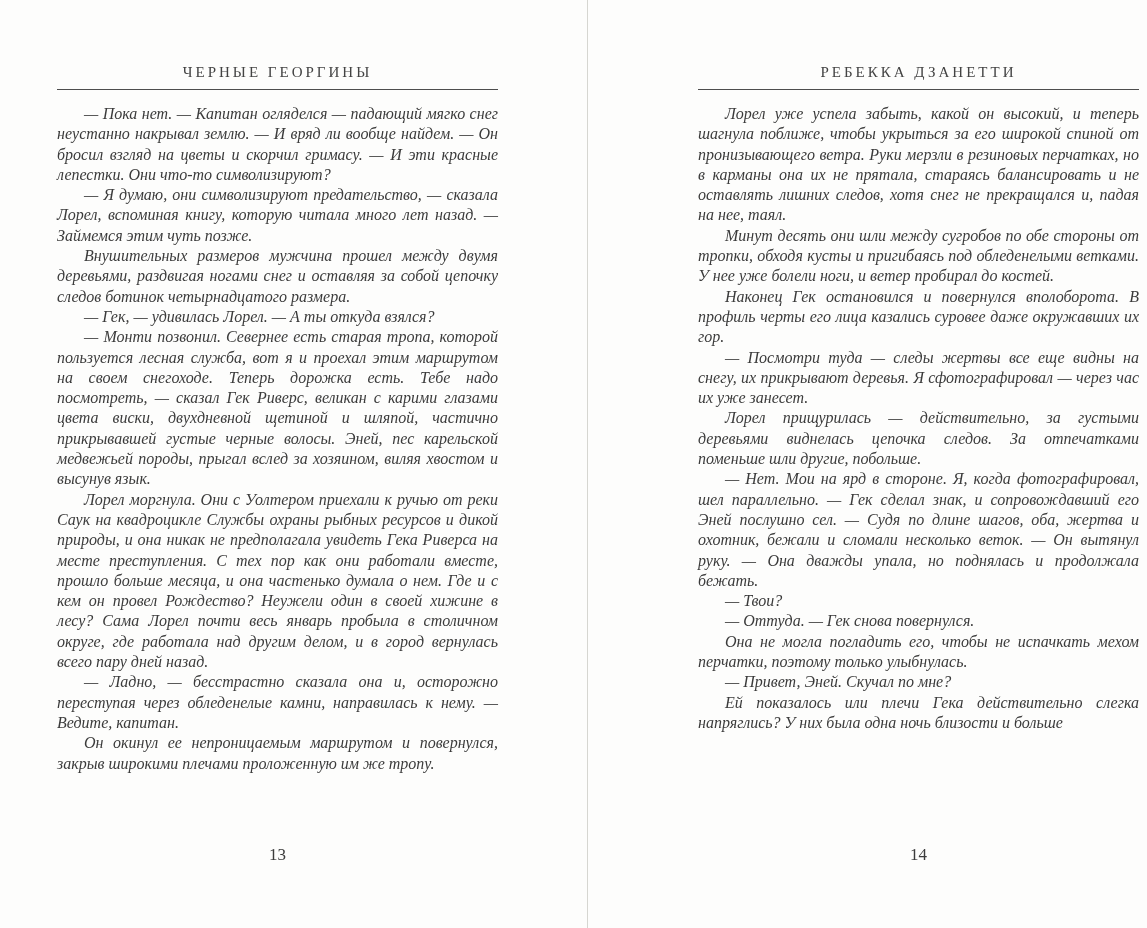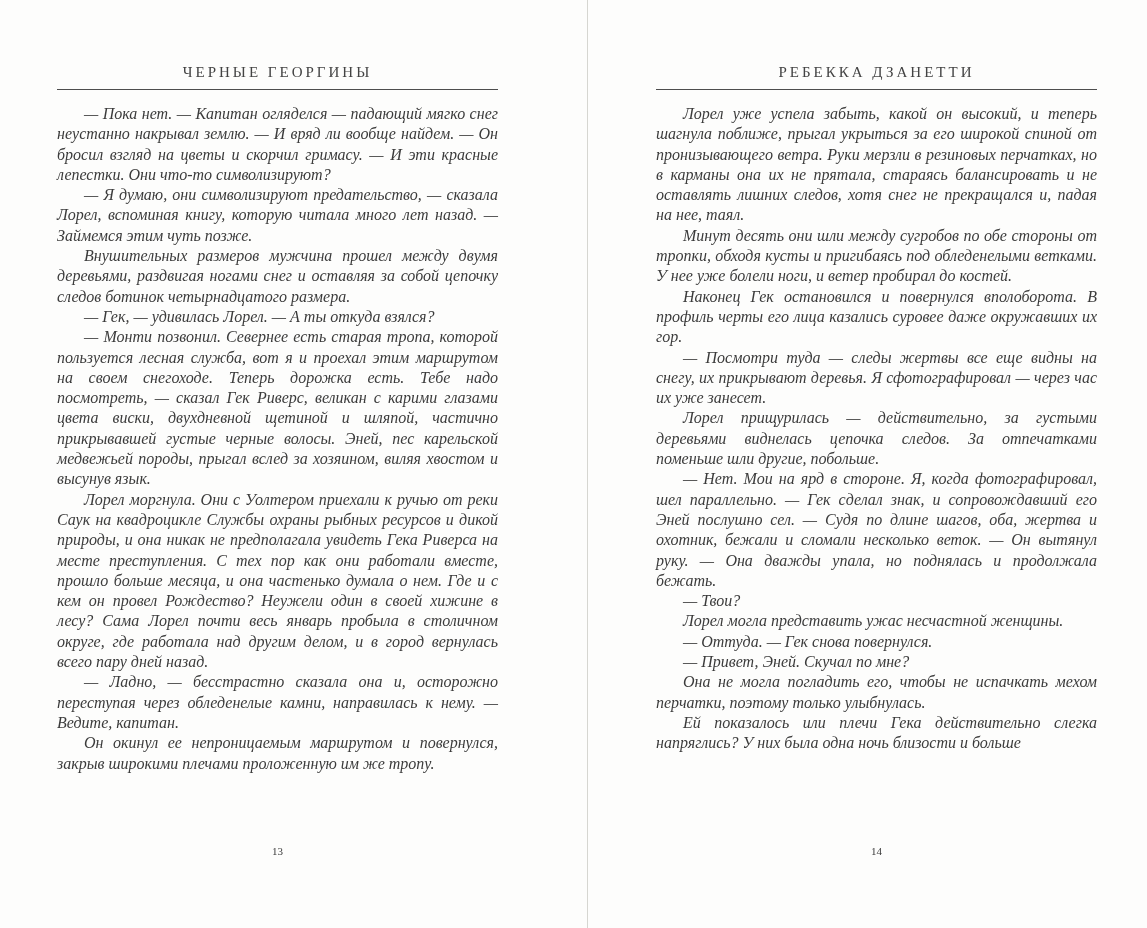--- a/index.html
+++ b/index.html
@@ -28,21 +28,21 @@
     width: 1px;
     height: 928px;
     background: #d6d6d1;
   }
   .page {
     position: absolute;
     top: 64px;
     width: 441px;
   }
   .page-left  { left: 43px; }
-  .page-right { left: 642px; }
+  .page-right { left: 684px; }
 
   .page-header {
     font-size: 15px;
     letter-spacing: 3px;
     text-align: center;
     color: #434343;
     padding-bottom: 8px;
     border-bottom: 1px solid #4d4d4d;
     font-weight: normal;
   }
@@ -58,21 +58,21 @@
     padding: 0;
     text-indent: 27px;
     font-style: italic;
   }
   .page-number {
     position: absolute;
     top: 781px;
     left: 0;
     width: 100%;
     text-align: center;
-    font-size: 11px;
+    font-size: 17px;
     color: #3b3b3b;
   }
 </style>
 </head>
 <body>
 
 <div class="spread">
 
   <div class="page page-left">
     <div class="page-header">ЧЕРНЫЕ ГЕОРГИНЫ</div>
@@ -87,29 +87,28 @@
       <p>Он окинул ее непроницаемым маршрутом и повернулся, закрыв широкими плечами проложенную им же тропу.</p>
     </div>
     <div class="page-number">13</div>
   </div>
 
   <div class="divider"></div>
 
   <div class="page page-right">
     <div class="page-header">РЕБЕККА ДЗАНЕТТИ</div>
     <div class="page-body">
-      <p>Лорел уже успела забыть, какой он высокий, и теперь шагнула поближе, прыгал укрыться за его широкой спиной от пронизывающего ветра. Руки мерзли в резиновых перчатках, но в карманы она их не прятала, стараясь балансировать и не оставлять лишних следов, хотя снег не прекращался и, падая на нее, таял.</p>
+      <p>Лорел уже успела забыть, какой он высокий, и теперь шагнула поближе, чтобы укрыться за его широкой спиной от пронизывающего ветра. Руки мерзли в резиновых перчатках, но в карманы она их не прятала, стараясь балансировать и не оставлять лишних следов, хотя снег не прекращался и, падая на нее, таял.</p>
       <p>Минут десять они шли между сугробов по обе стороны от тропки, обходя кусты и пригибаясь под обледенелыми ветками. У нее уже болели ноги, и ветер пробирал до костей.</p>
       <p>Наконец Гек остановился и повернулся вполоборота. В профиль черты его лица казались суровее даже окружавших их гор.</p>
       <p>— Посмотри туда — следы жертвы все еще видны на снегу, их прикрывают деревья. Я сфотографировал — через час их уже занесет.</p>
       <p>Лорел прищурилась — действительно, за густыми деревьями виднелась цепочка следов. За отпечатками поменьше шли другие, побольше.</p>
       <p>— Нет. Мои на ярд в стороне. Я, когда фотографировал, шел параллельно. — Гек сделал знак, и сопровождавший его Эней послушно сел. — Судя по длине шагов, оба, жертва и охотник, бежали и сломали несколько веток. — Он вытянул руку. — Она дважды упала, но поднялась и продолжала бежать.</p>
       <p>— Твои?</p>
-      <p>Лорел могла представить ужас несчастной женщины.</p>
       <p>— Оттуда. — Гек снова повернулся.</p>
+      <p>Она не могла погладить его, чтобы не испачкать мехом перчатки, поэтому только улыбнулась.</p>
       <p>— Привет, Эней. Скучал по мне?</p>
-      <p>Она не могла погладить его, чтобы не испачкать мехом перчатки, поэтому только улыбнулась.</p>
       <p>Ей показалось или плечи Гека действительно слегка напряглись? У них была одна ночь близости и больше</p>
     </div>
     <div class="page-number">14</div>
   </div>
 
 </div>
 
 </body></html>

